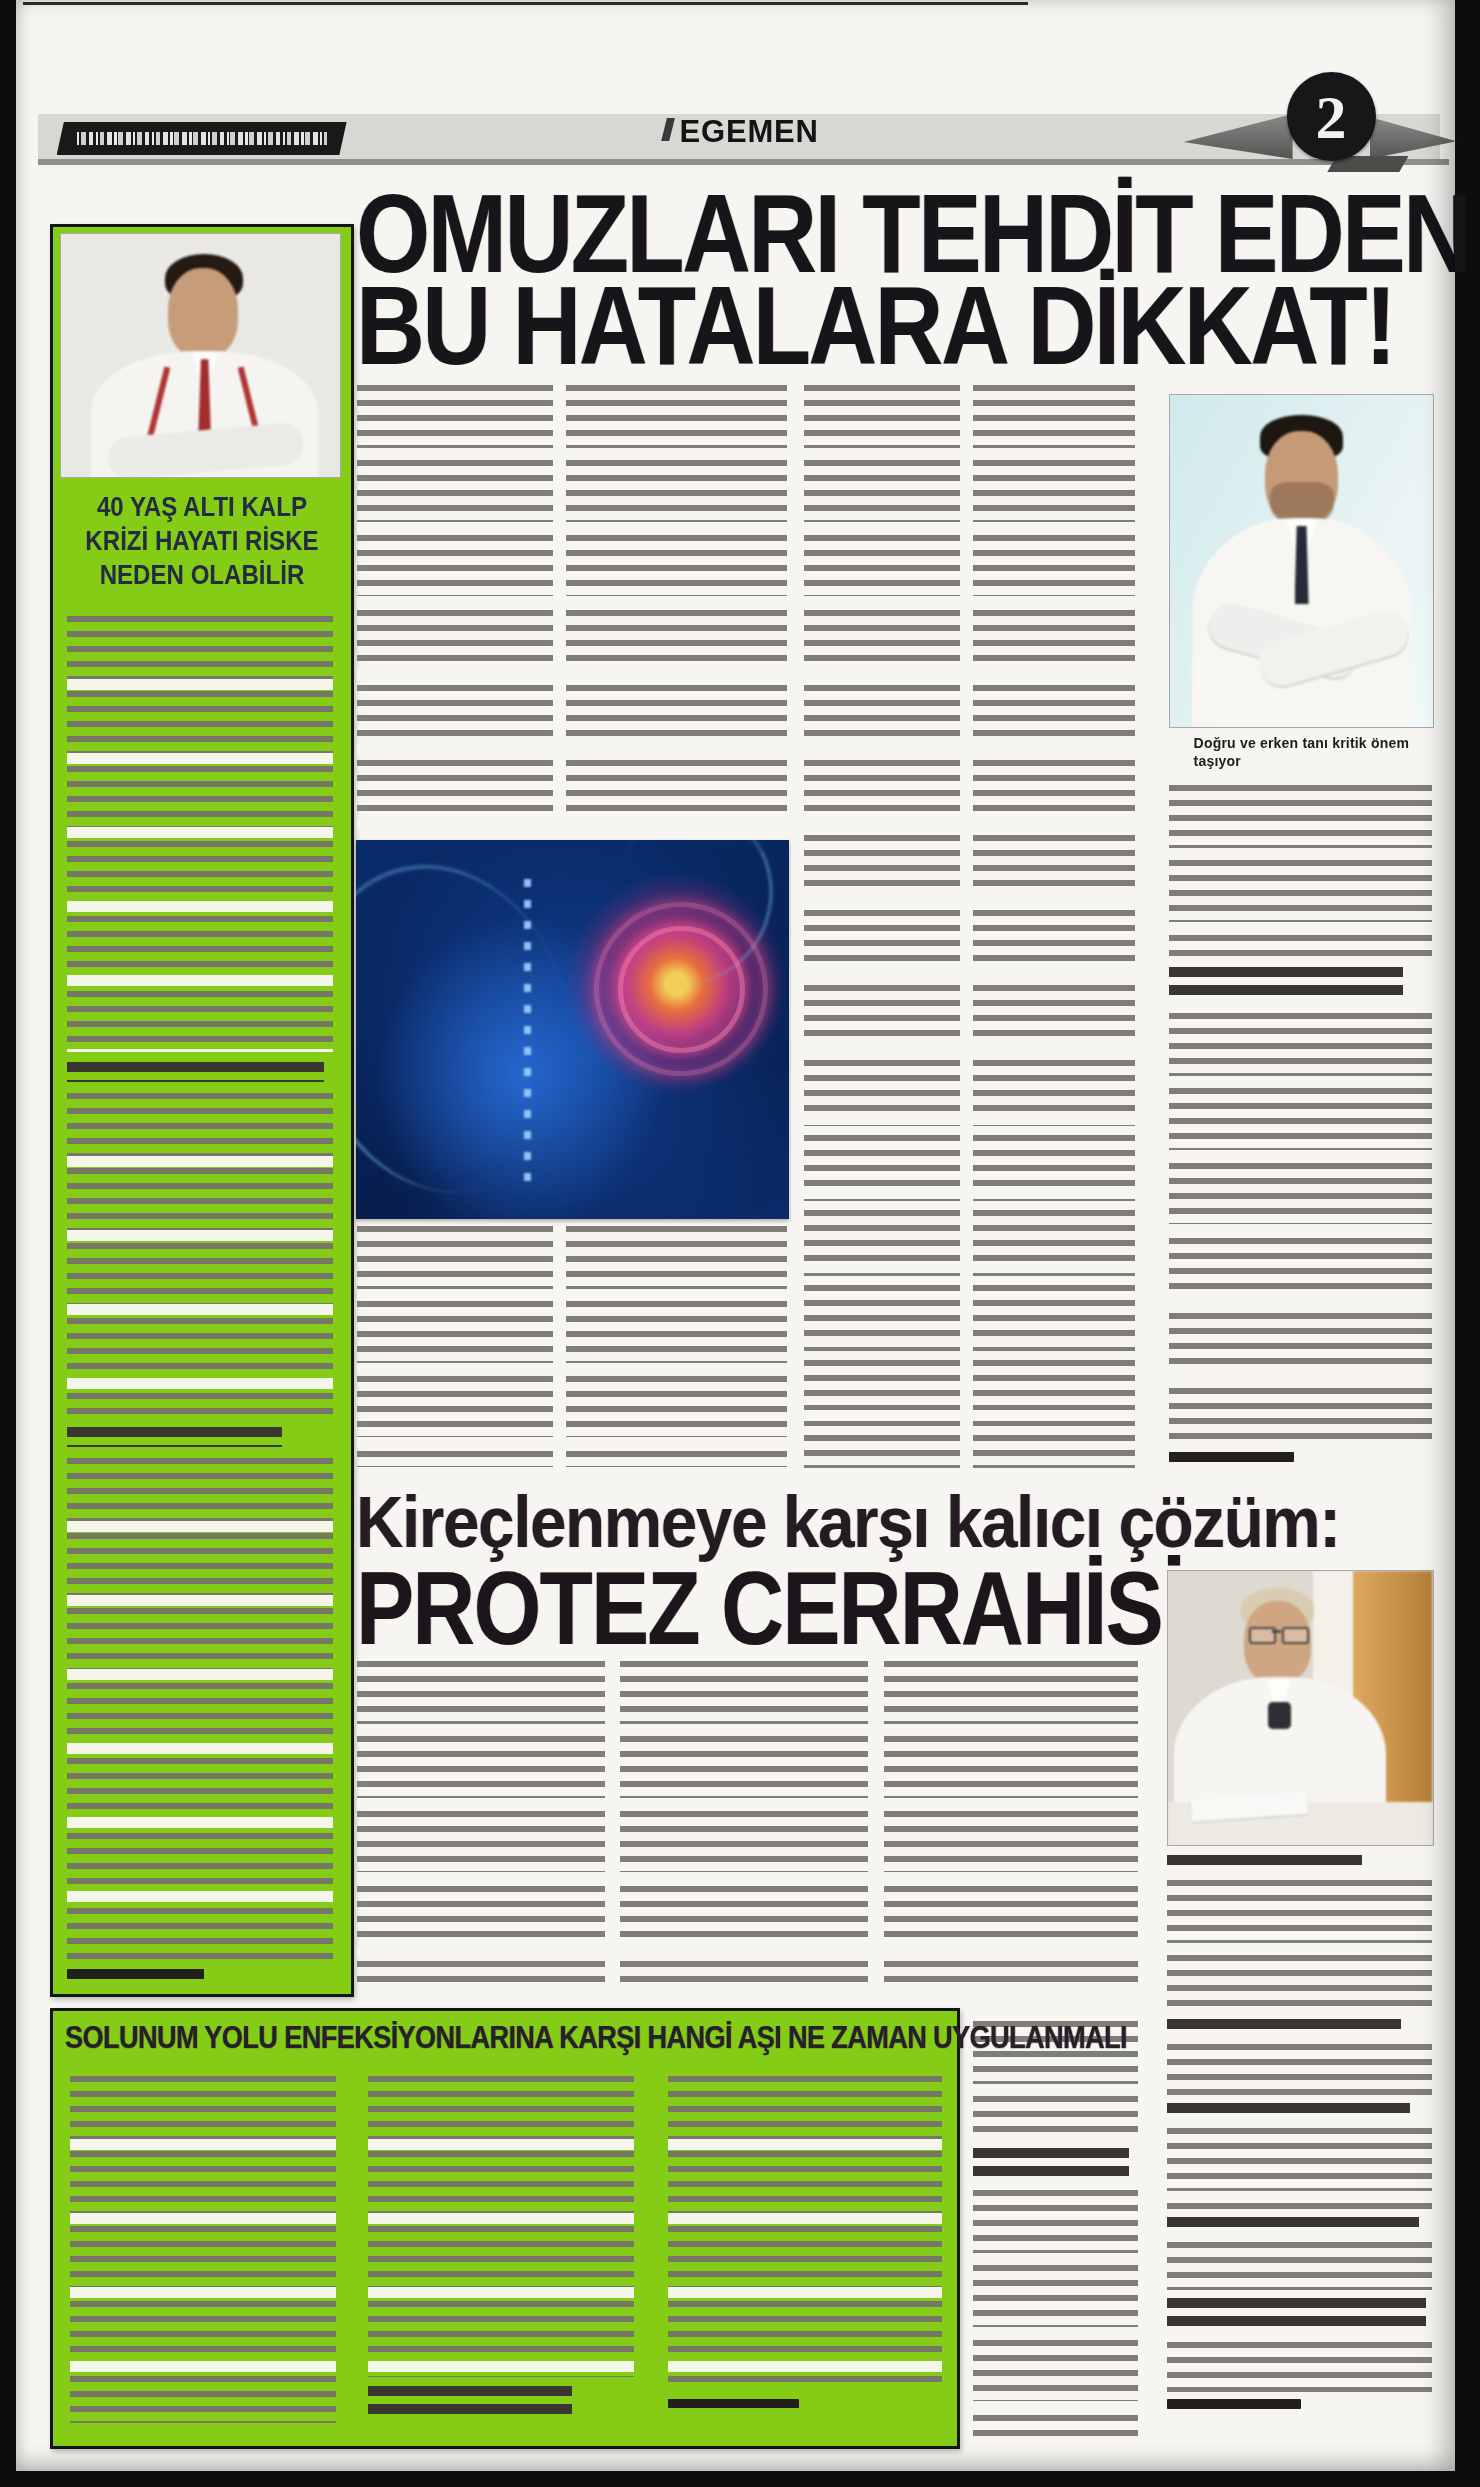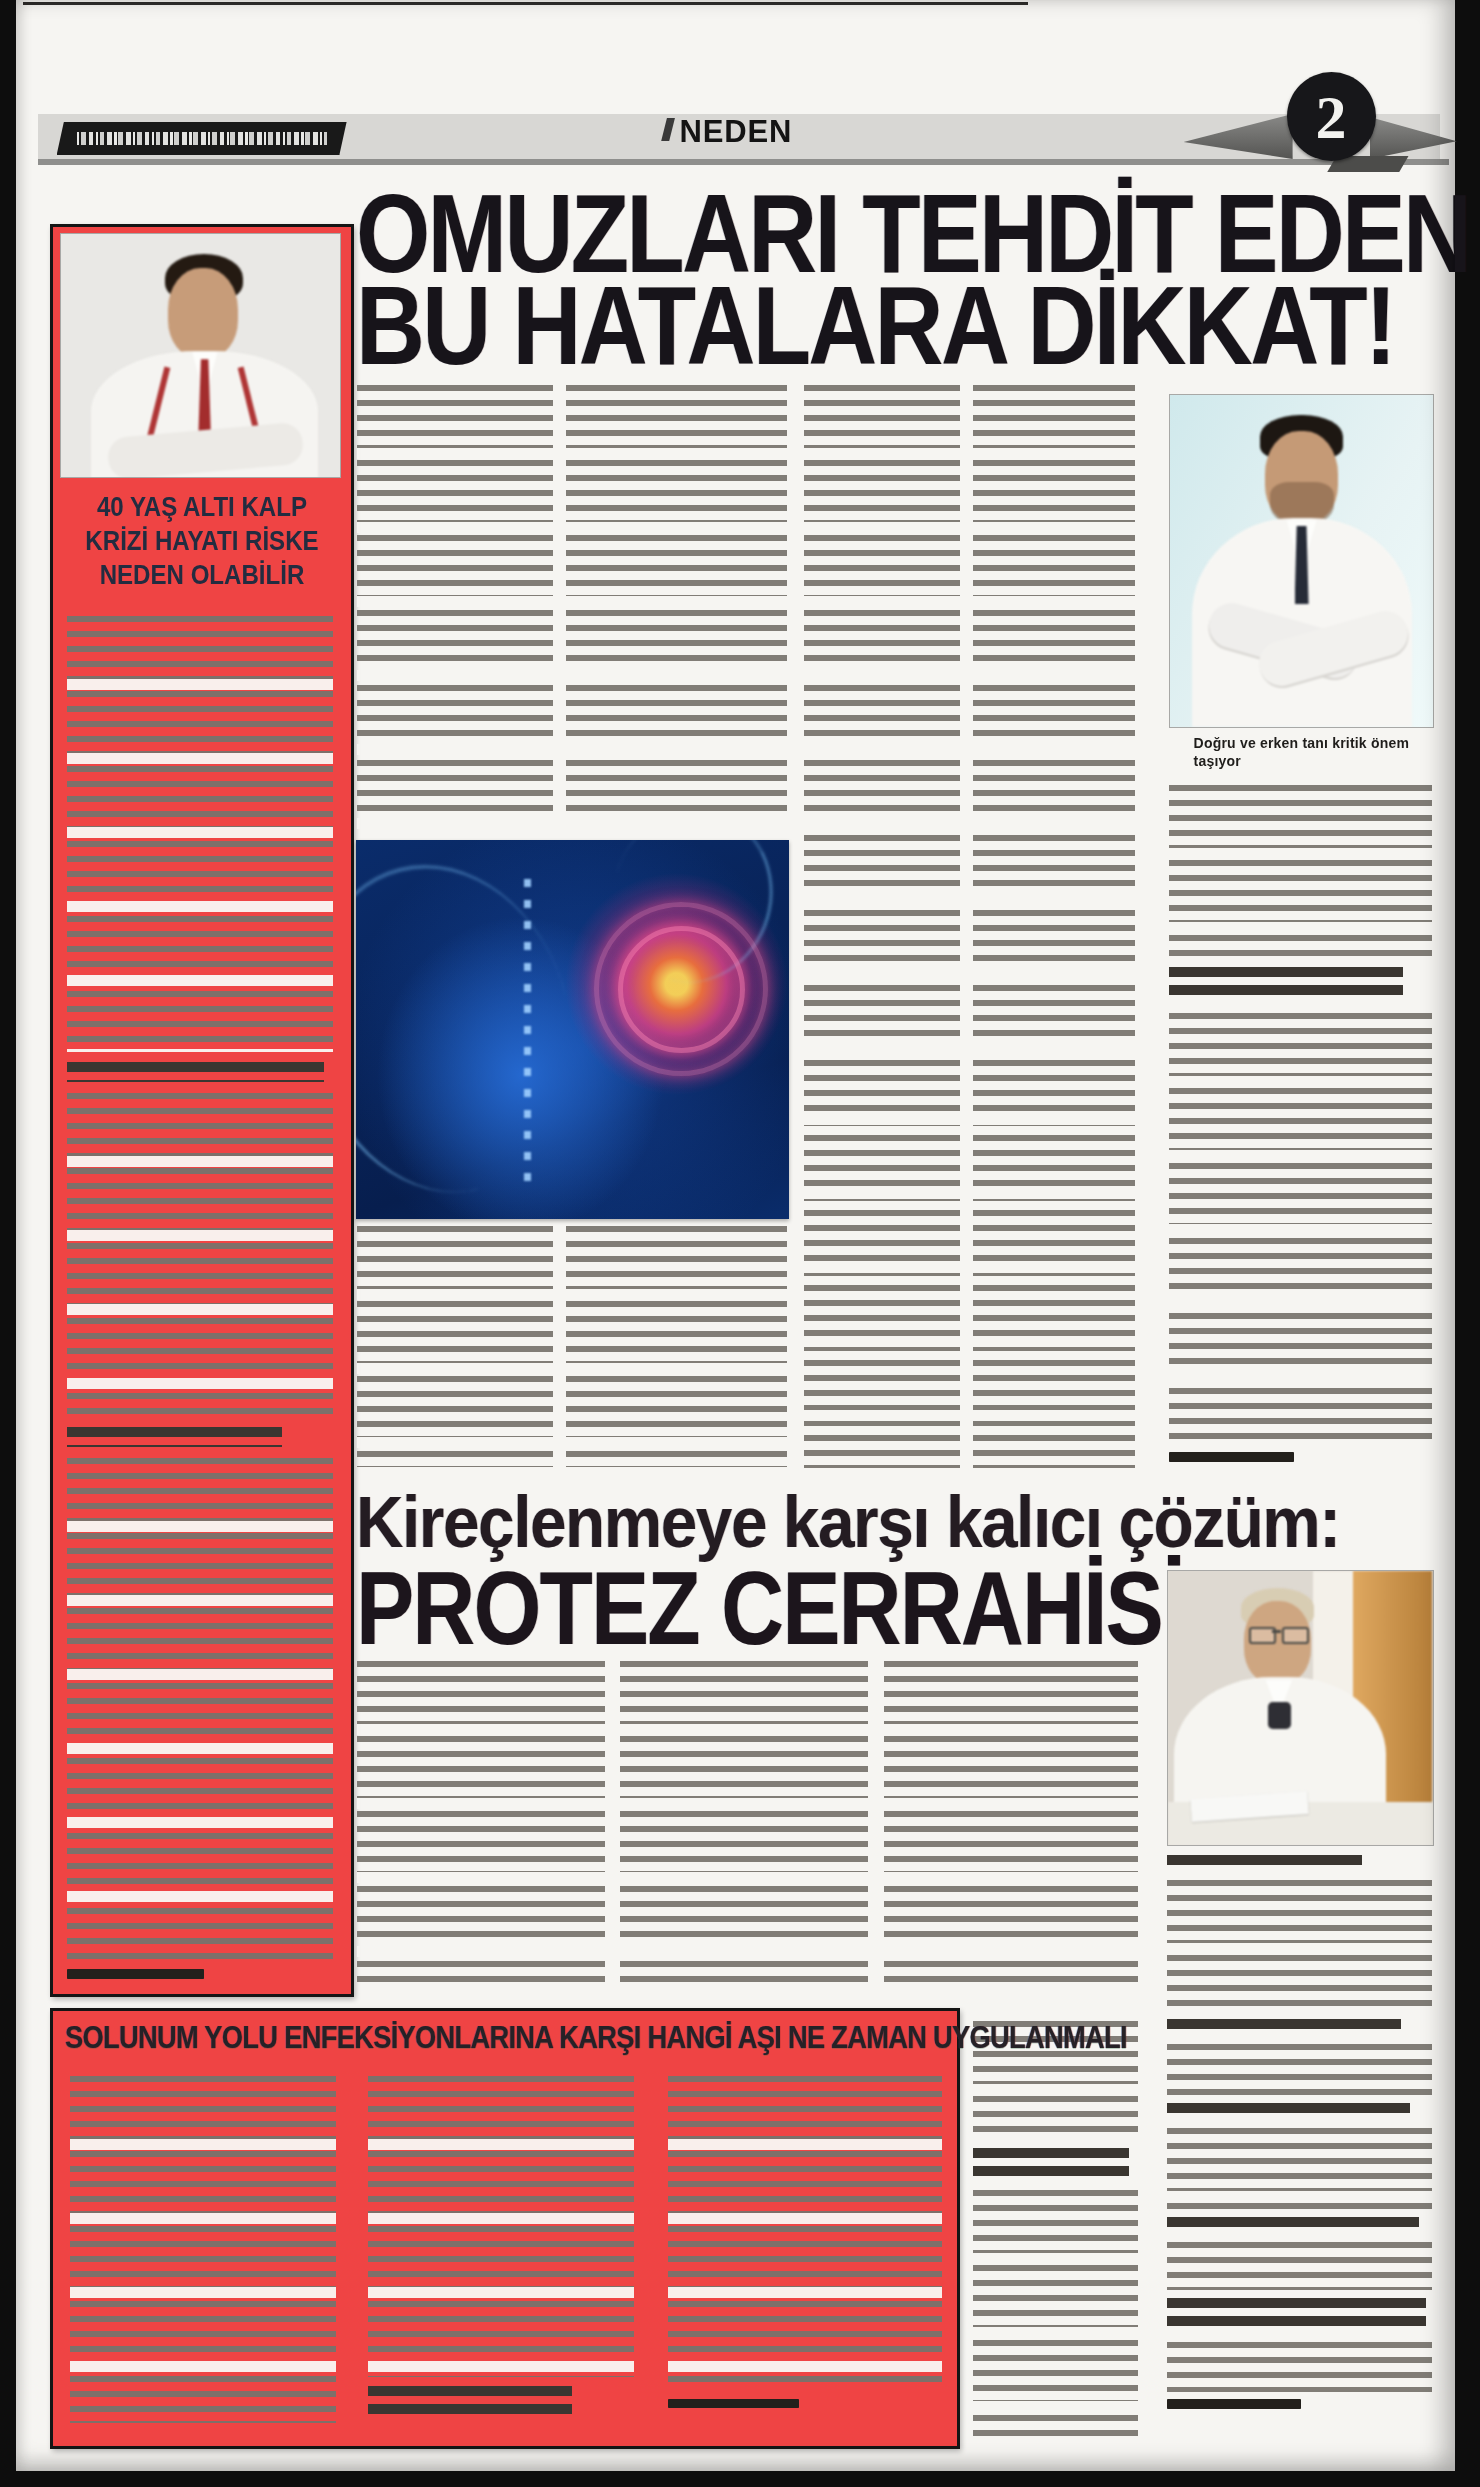--- a/index.html
+++ b/index.html
@@ -51,21 +51,21 @@
        repeating-linear-gradient(180deg, transparent 0 63px, var(--paper) 63px 74px),
        repeating-linear-gradient(180deg, #7b7771 0 6.2px, transparent 6.2px 15px);}
   .g.on-card{background-image:
        repeating-linear-gradient(180deg, transparent 0 63px, #faf9f6 63px 74px),
        repeating-linear-gradient(180deg, #77736d 0 6.2px, transparent 6.2px 15px);}
   .gb{position:absolute;filter:blur(0.3px);
      background-image:repeating-linear-gradient(180deg,#3a3631 0 10px, transparent 10px 18px);}
   .sig{position:absolute;background:#23201c;filter:blur(0.3px);border-radius:0.8px;}
 
   
-  .frame{border:3.1px solid #151515;background:#ef4444;box-shadow:2.3px 3.1px 5.5px rgba(0,0,0,.28);}
+  .frame{border:3.1px solid #151515;background:#84cc16;box-shadow:2.3px 3.1px 5.5px rgba(0,0,0,.28);}
 
   
   .photo{overflow:hidden;filter:saturate(.95);}
   .photo .blurwrap{position:absolute;inset:0;filter:blur(1px);}
   .ph-border{border:0.8px solid #a8a8a6;}
   .face{position:absolute;border-radius:46% 46% 42% 42%;}
   .hair{position:absolute;}
   .coat{position:absolute;border-radius:46% 46% 0 0;}
   .caption{font-weight:bold;font-size:14px;line-height:18px;color:#1f1d1b;filter:blur(0.3px);letter-spacing:0.2px;margin-left:24px;}
 
@@ -90,21 +90,21 @@
     <div class="abs topline" style="left:7.8px;top:1.6px;width:1005px;height:3.9px;"></div>
 
     <div class="abs band" style="left:22px;top:114px;width:1402px;height:47px;"></div>
     <div class="abs rule" style="left:22px;top:159px;width:1411px;height:5.5px;"></div>
 
     <div class="abs datebar" style="left:41px;top:122px;width:290px;height:33px;">
       <div class="txt"></div>
     </div>
 
     <div class="abs mast-mark" style="left:648px;top:118px;width:7.8px;height:23.4px;"></div>
-    <div class="abs masthead" style="left:664px;top:114px;">NEDEN</div>
+    <div class="abs masthead" style="left:664px;top:114px;">EGEMEN</div>
 
     <div class="abs wing wing-l" style="left:1168px;top:114px;width:109px;height:45px;"></div>
     <div class="abs wing wing-r" style="left:1354px;top:117px;width:87px;height:42px;"></div>
     <div class="abs wing-tail" style="left:1316px;top:156px;width:72px;height:15.6px;background:#4c4c4a;"></div>
     <div class="abs emblem-circle" style="left:1271px;top:72px;width:89px;height:89px;">
       <span>2</span>
     </div>
 
     <div class="abs frame" style="left:34px;top:224px;width:298px;height:1767px;">
 

